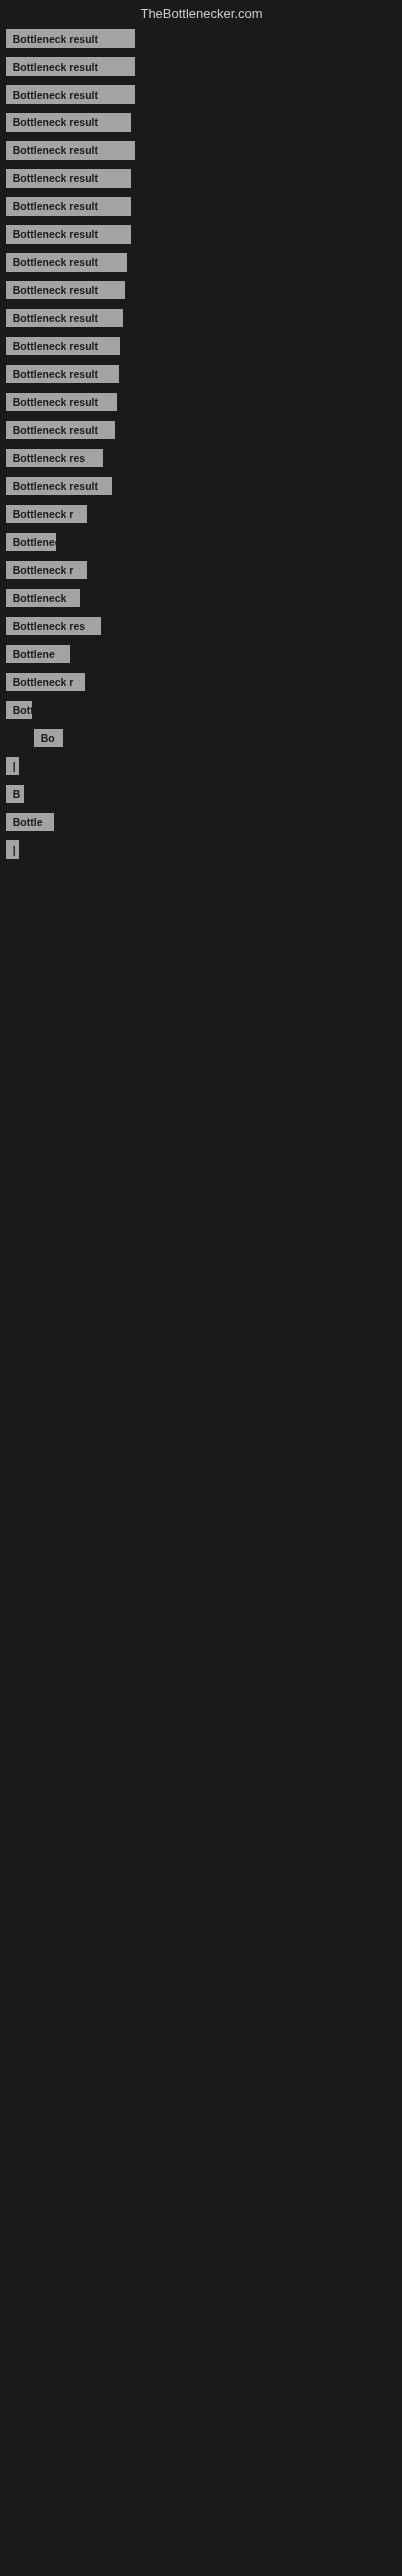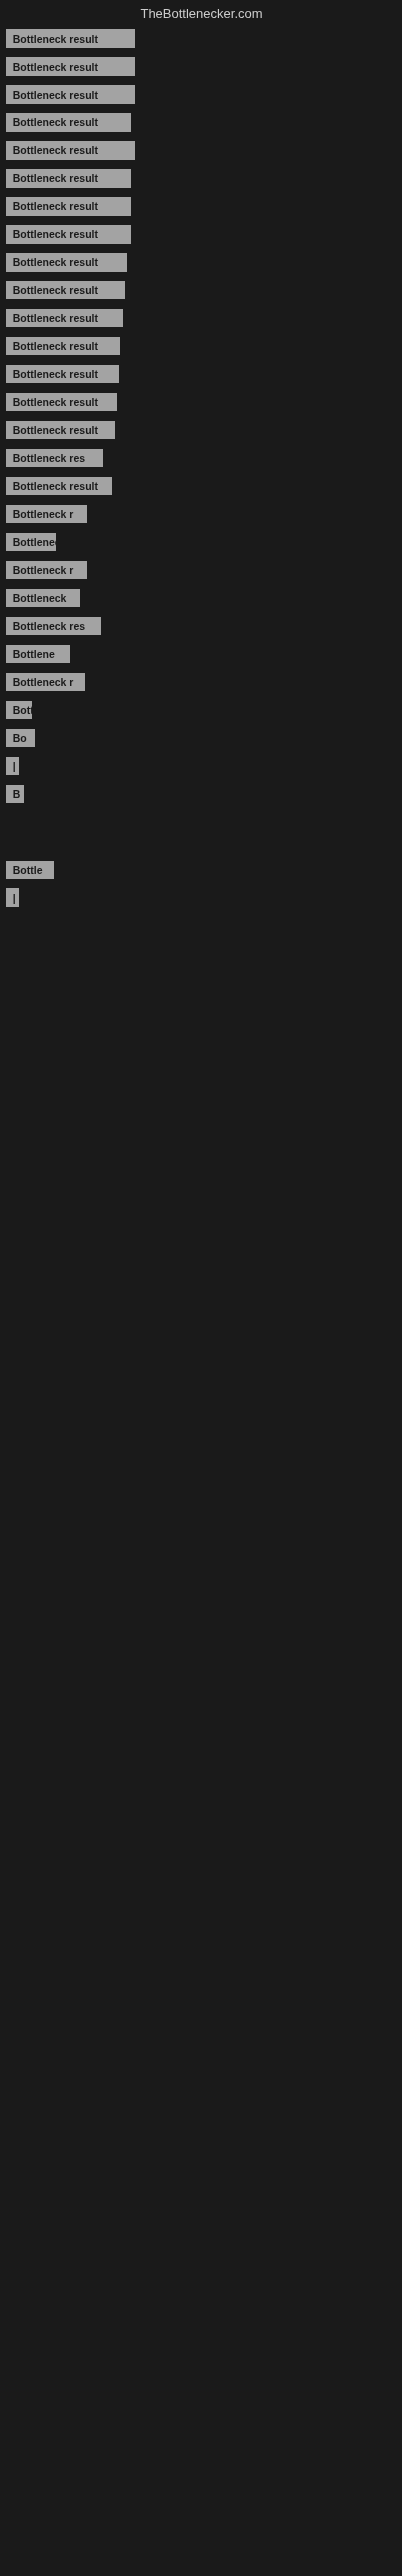--- a/index.html
+++ b/index.html
@@ -123,28 +123,28 @@
     <div class="bottleneck-item">
       <span class="bottleneck-badge" style="max-width: 64px; width: 64px;">Bottlene</span>
     </div>
     <div class="bottleneck-item">
       <span class="bottleneck-badge" style="max-width: 79px; width: 79px;">Bottleneck r</span>
     </div>
     <div class="bottleneck-item">
       <span class="bottleneck-badge" style="max-width: 42px; width: 26px;">Bott</span>
     </div>
     <div class="bottleneck-item">
-      <span class="bottleneck-badge" style="max-width: 29px; width: 29px;">Bo</span>
+      <span class="bottleneck-badge" style="max-width: 29px; width: 29px; margin-left: 28px;">Bo</span>
     </div>
     <div class="bottleneck-item">
       <span class="bottleneck-badge" style="max-width: 11.3px; width: 11.3px;">|</span>
     </div>
     <div class="bottleneck-item">
       <span class="bottleneck-badge" style="max-width: 17.7px; width: 17.7px;">B</span>
     </div>
     <div class="bottleneck-item">
-      <span class="bottleneck-badge" style="max-width: 48px; width: 48px; margin-top: 48px;">Bottle</span>
+      <span class="bottleneck-badge" style="max-width: 48px; width: 48px;">Bottle</span>
     </div>
     <div class="bottleneck-item">
       <span class="bottleneck-badge" style="max-width: 11.3px; width: 11.3px;">|</span>
     </div>
   </div>
 
 
 </body></html>

